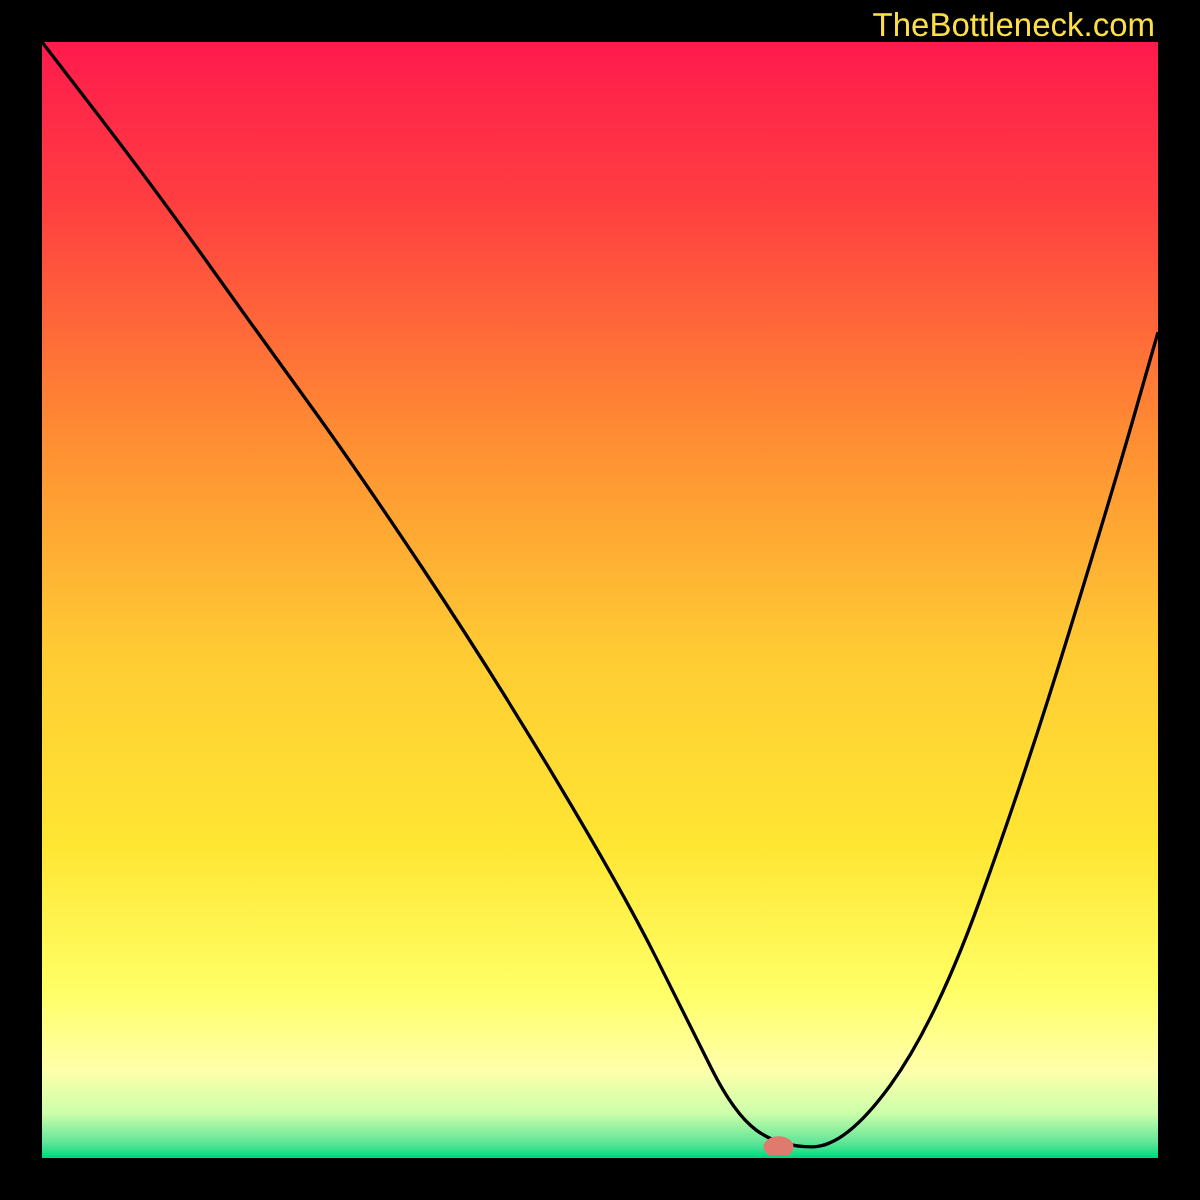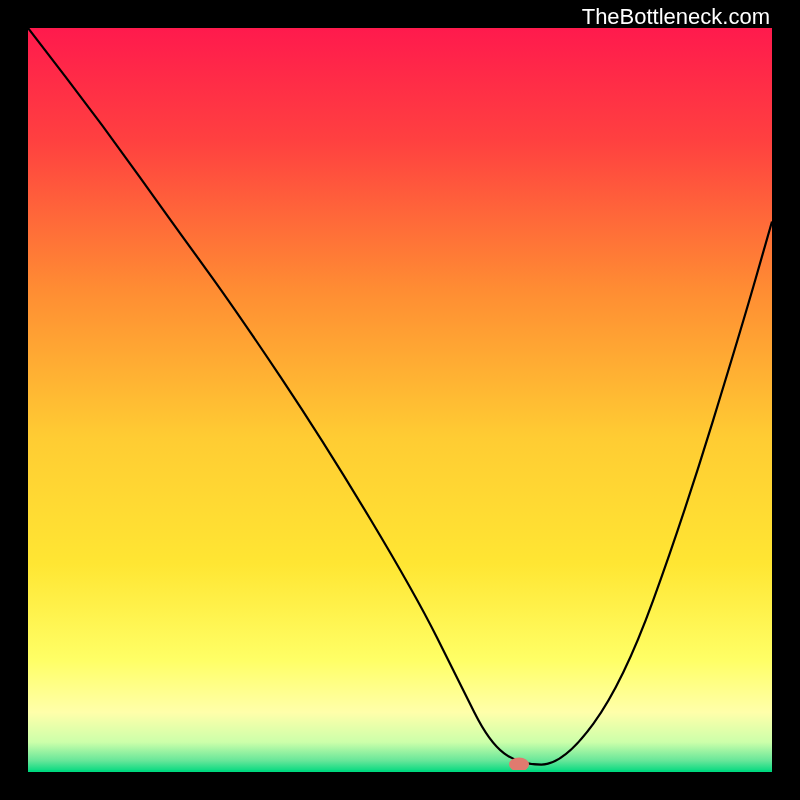--- a/index.html
+++ b/index.html
@@ -16,21 +16,21 @@
     top: 28px;
     left: 28px;
     width: 744px;
     height: 744px;
     background: #000000;
   }
   .watermark {
     position: absolute;
     top: 4px;
     right: 30px;
-    color: #ffffff;
+    color: #fde047;
     font-family: Arial, Helvetica, sans-serif;
     font-size: 22px;
     font-weight: 500;
     letter-spacing: 0px;
     z-index: 10;
   }
   svg.plot {
     display: block;
   }
 </style>

